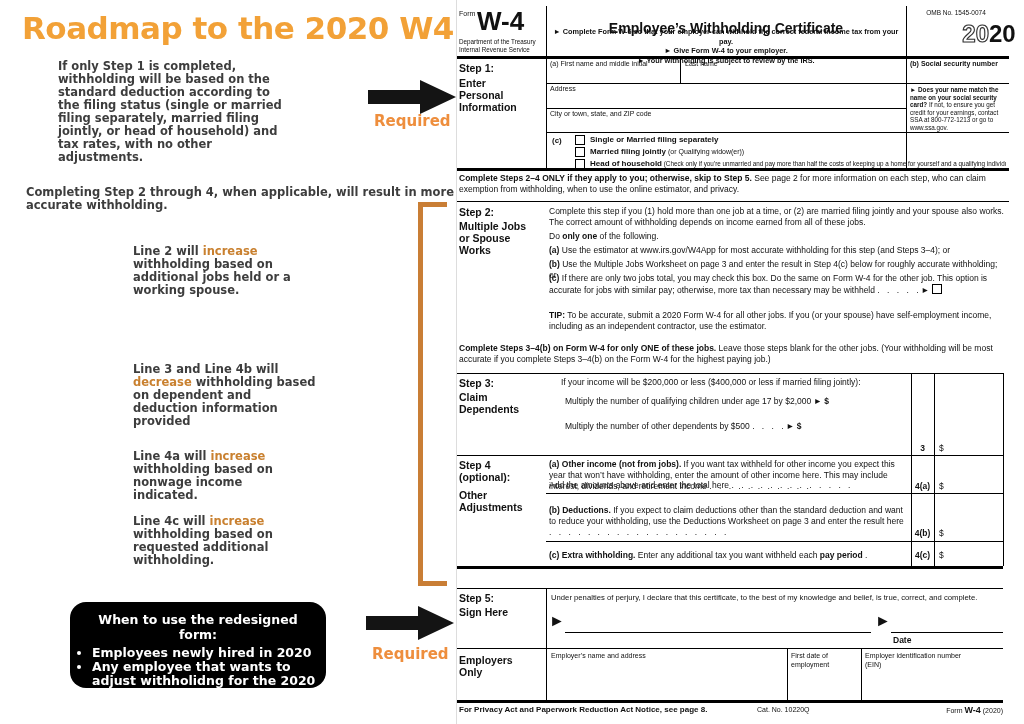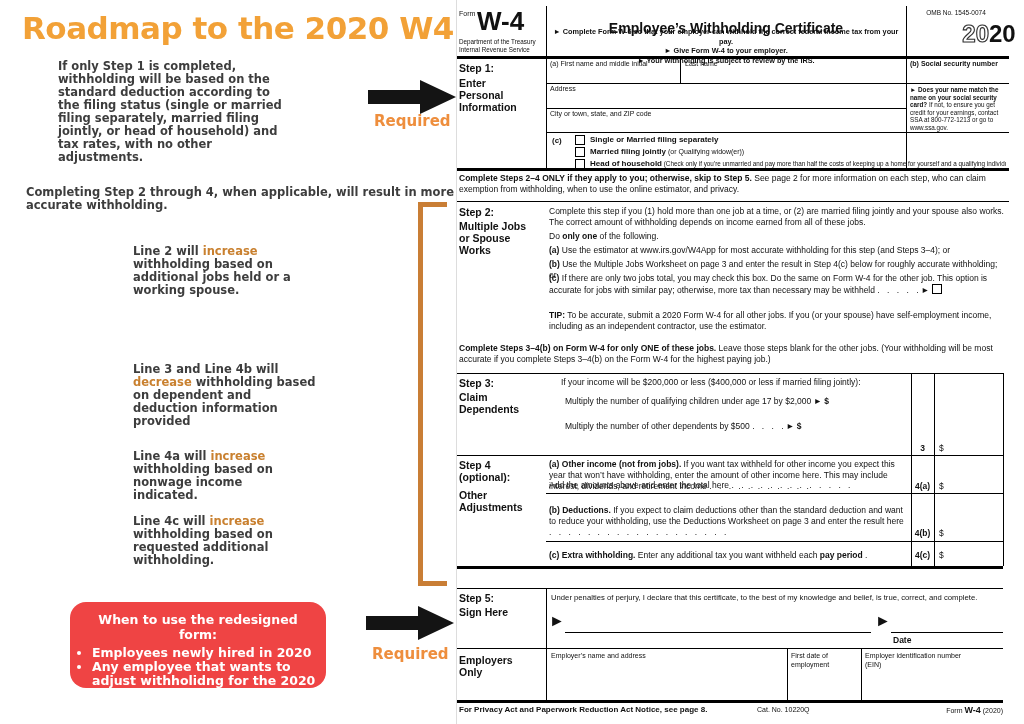--- a/index.html
+++ b/index.html
@@ -10,21 +10,21 @@
   .lp{font-family:"DejaVu Sans",sans-serif;font-weight:bold;color:#3d3d3d;}
   #lp-title{left:22px;top:10px;font-size:31px;color:#F2A137;letter-spacing:-0.5px;white-space:nowrap;}
   #lp-para1{left:58px;top:60px;width:232px;font-size:11.5px;line-height:13px;}
   #lp-para2{left:26px;top:186px;width:430px;font-size:11.5px;line-height:13px;}
   .note{font-size:11.5px;line-height:13px;}
   .accent{color:#C9802F;}
   #note0{left:133px;top:245px;width:162px;}
   #note1{left:133px;top:363px;width:186px;}
   #note2{left:133px;top:450px;width:168px;}
   #note3{left:133px;top:515px;width:172px;}
-  #when-box{left:70px;top:602px;width:256px;height:86px;background:#ef4444;border-radius:16px;color:#fff;}
+  #when-box{left:70px;top:602px;width:256px;height:86px;background:#000000;border-radius:16px;color:#fff;}
   #when-box .bx-title{margin:10px 8px 2px 8px;text-align:center;font-size:12.5px;}
   #when-box ul{margin:4px 0 0 0;padding-left:22px;color:#fff;}
   #when-box li{font-size:12.5px;line-height:14px;}
   .req{font-size:15px;color:#EE8E3D;font-family:"DejaVu Sans",sans-serif;font-weight:bold;}
   #req1{left:374px;top:112px;}
   #req2{left:372px;top:645px;}
   #bracket{left:418px;top:202px;width:24px;height:374px;border-left:5px solid #C97E35;
            border-top:5px solid #C97E35;border-bottom:5px solid #C97E35;}
   
   #form{left:456px;top:0;width:556px;height:724px;color:#111;border-left:1px solid #ddd;}

